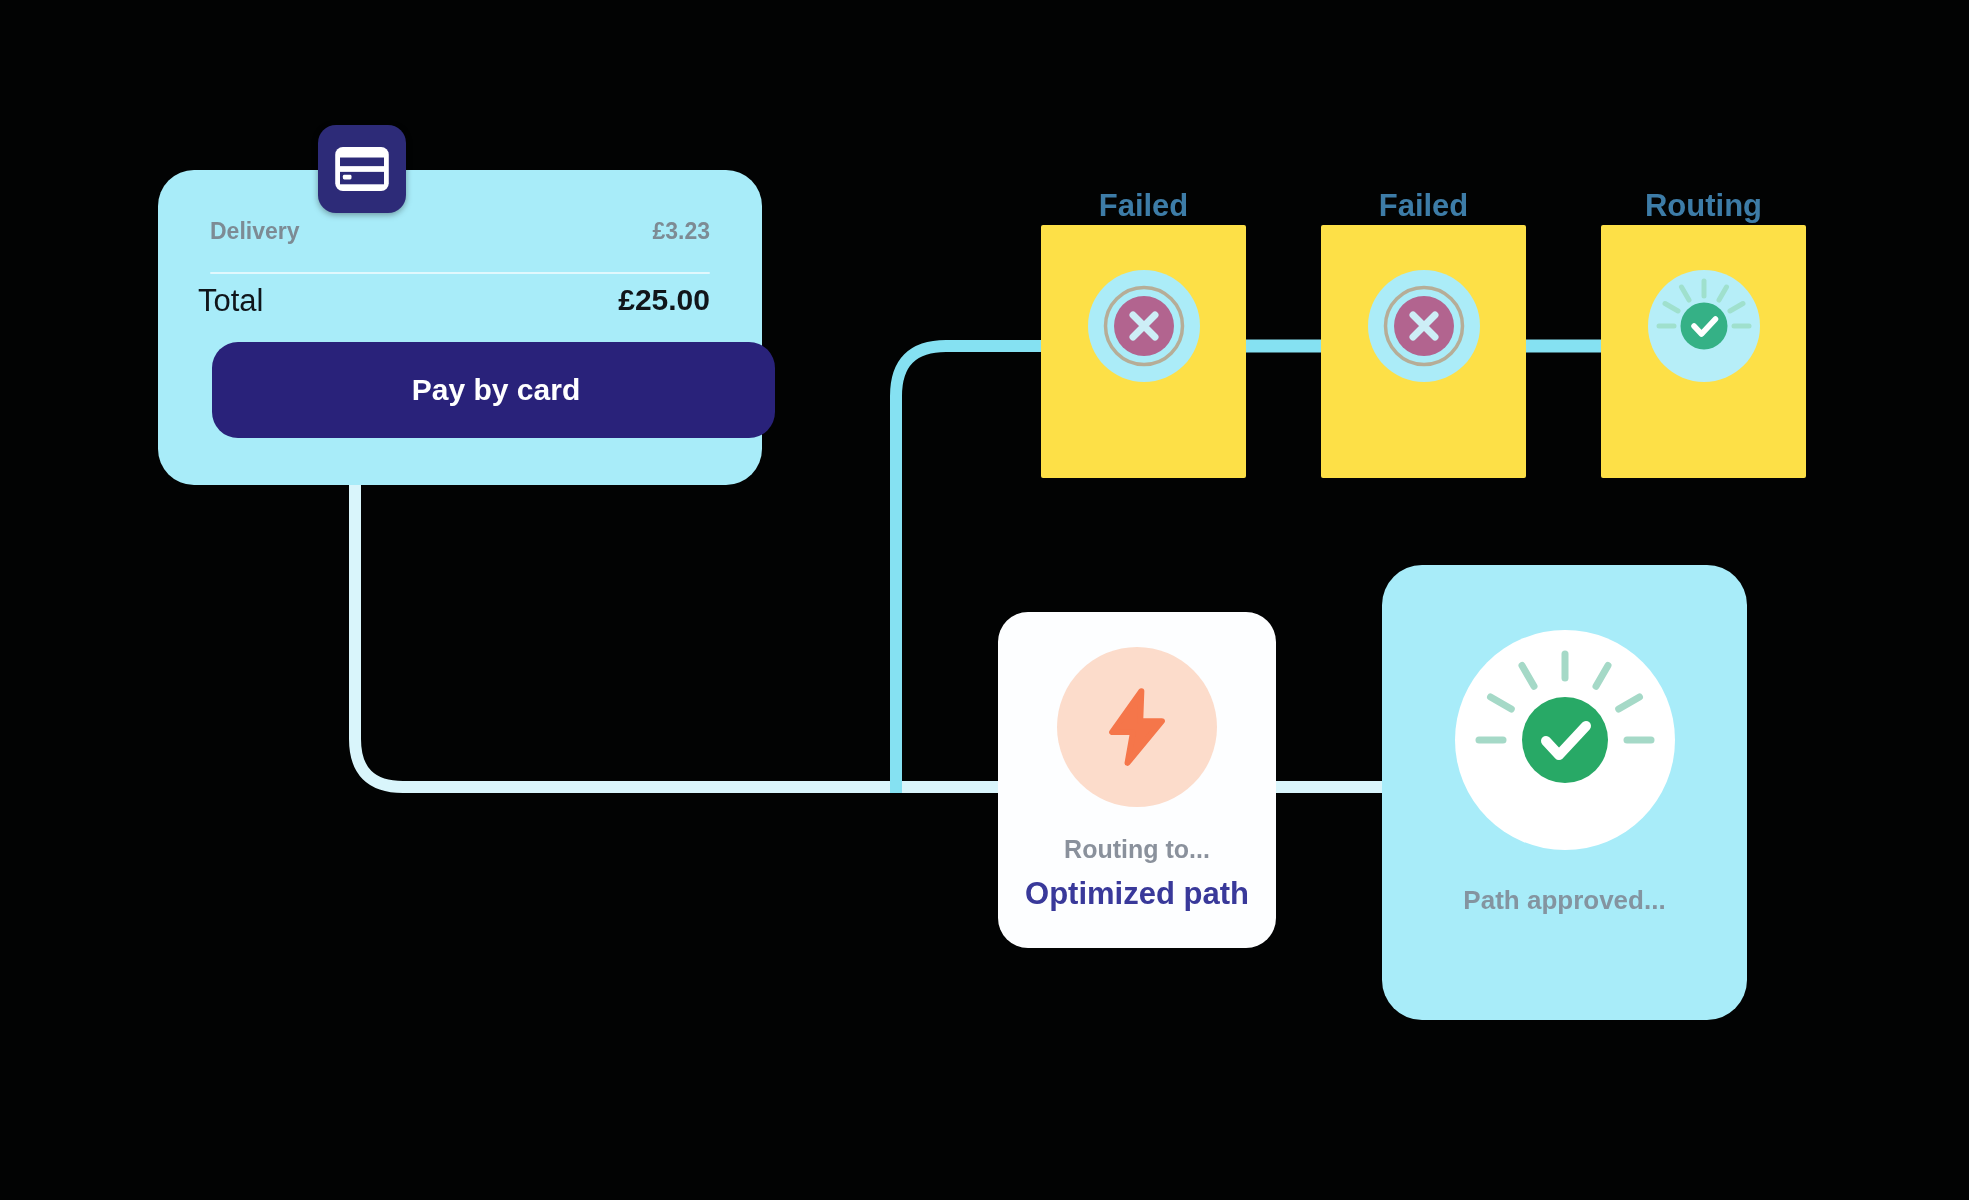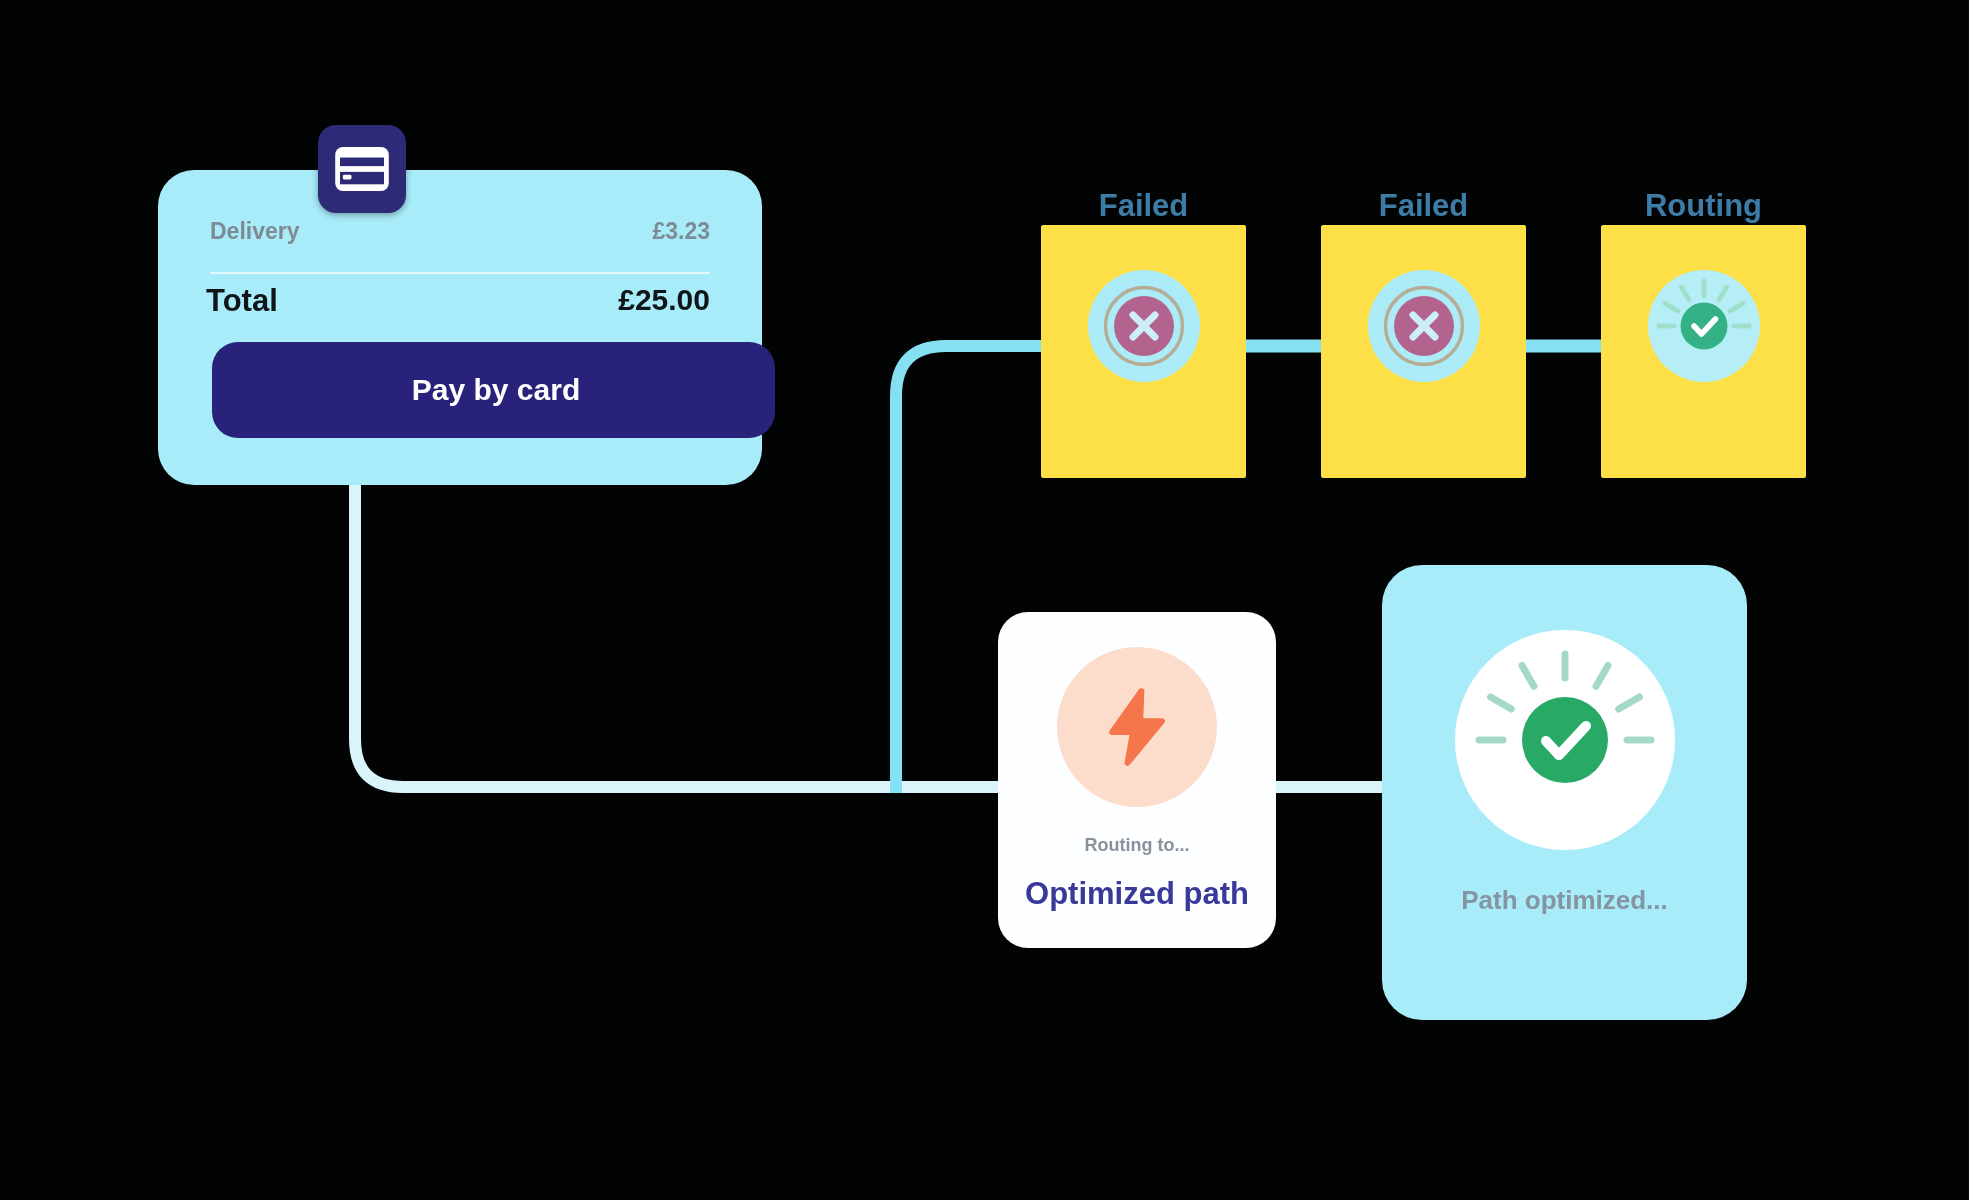--- a/index.html
+++ b/index.html
@@ -20,21 +20,21 @@
   .badge{
     position:absolute;left:160px;top:-45px;width:88px;height:88px;
     background:#2d2b78;border-radius:18px;
     display:flex;align-items:center;justify-content:center;
     box-shadow:0 2px 6px rgba(0,0,0,.35);
   }
   .row-label{position:absolute;left:52px;font-size:23px;font-weight:700;color:#7d8b94;}
   .row-amount{position:absolute;right:52px;font-size:23px;font-weight:700;color:#7d8b94;text-align:right;}
   .row1{top:48px;}
   .sep{position:absolute;left:52px;right:52px;top:102px;height:2px;background:rgba(255,255,255,.65);border-radius:1px;}
-  .total-label{position:absolute;left:48px;top:113px;font-size:31px;font-weight:700;color:#10151a;}
+  .total-label{position:absolute;left:40px;top:113px;font-size:31px;font-weight:400;color:#10151a;}
   .total-amount{position:absolute;right:52px;top:113px;font-size:30px;font-weight:800;color:#10151a;}
   .pay-btn{
     position:absolute;left:54px;top:172px;width:563px;height:96px;
     background:#29227a;border:none;border-radius:26px;cursor:pointer;
     color:#ffffff;font-size:30px;font-weight:700;
     font-family:"Liberation Sans","DejaVu Sans",sans-serif;
     padding-left:11px;
   }
 
   
@@ -54,21 +54,21 @@
   
   .routing-card{
     position:absolute;left:998px;top:612px;width:278px;height:336px;
     background:#fdfeff;border-radius:30px;
   }
   .flash-circle{
     position:absolute;left:50%;top:35px;transform:translateX(-50%);
     width:160px;height:160px;border-radius:50%;background:#fcdccb;
     display:flex;align-items:center;justify-content:center;
   }
-  .routing-sub{position:absolute;left:0;right:0;top:223px;text-align:center;font-size:18px;font-weight:600;color:#8a919c;}
+  .routing-sub{position:absolute;left:0;right:0;top:223px;text-align:center;font-size:25px;font-weight:600;color:#8a919c;}
   .routing-title{position:absolute;left:0;right:0;top:264px;text-align:center;font-size:31px;font-weight:800;color:#39399a;}
 
   
   .result-card{
     position:absolute;left:1382px;top:565px;width:365px;height:455px;
     background:#a8ecf9;border-radius:40px;
   }
   .result-icon{position:absolute;left:50%;top:65px;transform:translateX(-50%);}
   .result-sub{position:absolute;left:0;right:0;top:320px;text-align:center;font-size:26px;font-weight:600;color:#8494a0;}
   .result-title{position:absolute;left:0;right:0;top:363px;text-align:center;font-size:35px;font-weight:800;color:#2b3c90;}
@@ -164,16 +164,16 @@
         <line x1="163.69" y1="79" x2="184.48" y2="67"></line>
         <line x1="141" y1="56.31" x2="153" y2="35.52"></line>
         <line x1="110" y1="48" x2="110" y2="24"></line>
         <line x1="79" y1="56.31" x2="67" y2="35.52"></line>
         <line x1="56.31" y1="79" x2="35.52" y2="67"></line>
         <line x1="48" y1="110" x2="24" y2="110"></line>
       </g>
       <circle cx="110" cy="110" r="43" fill="#28a966"></circle>
       <path d="M91 111 L104 125 L131 96" stroke="#ffffff" stroke-width="10" fill="none" stroke-linecap="round" stroke-linejoin="round"></path>
     </svg>
-    <div class="result-sub">Path optimized...</div>
+    <div class="result-sub">Path approved...</div>
   </div>
 
 </div>
 
 </body></html>

